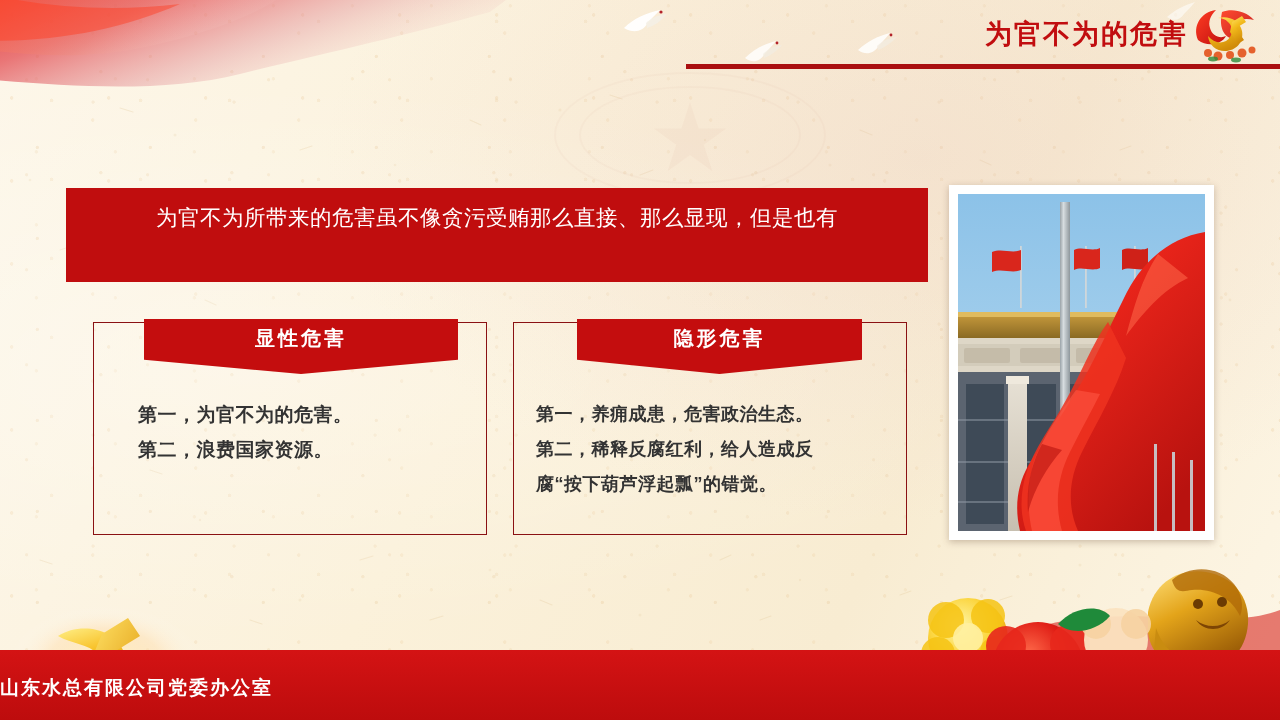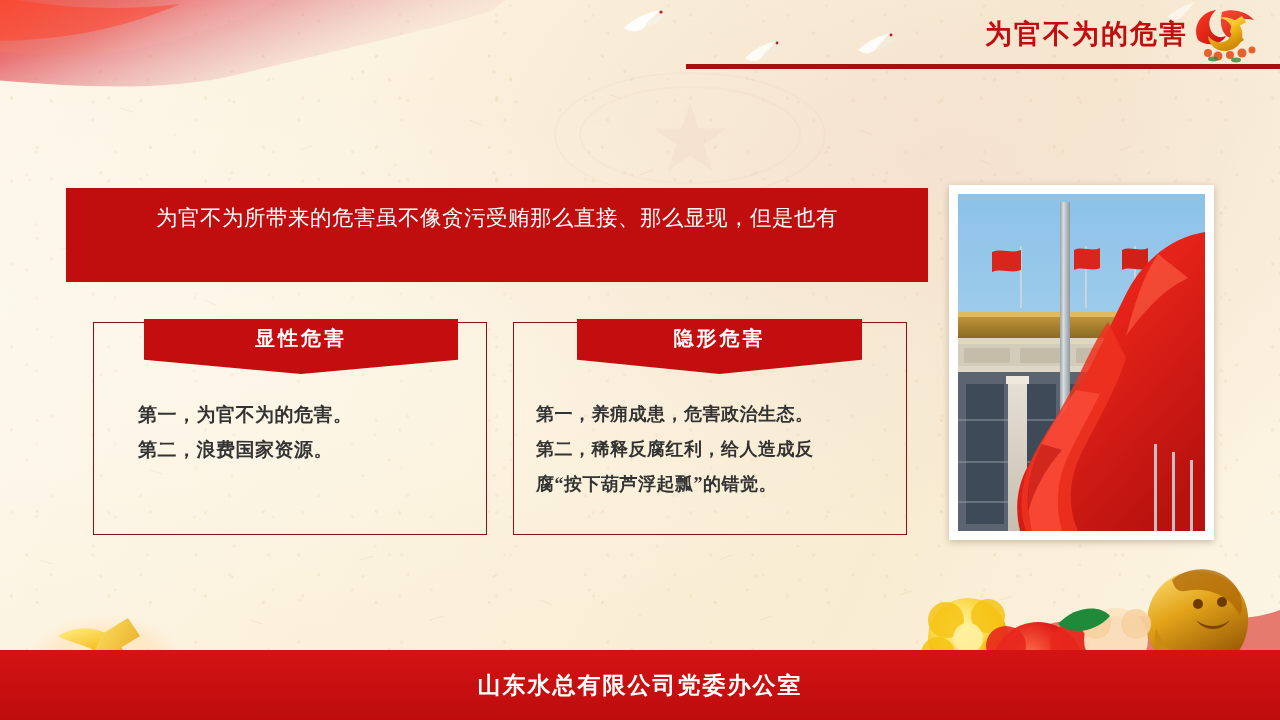--- a/index.html
+++ b/index.html
@@ -13,21 +13,20 @@
     font-family: "Liberation Sans", "DejaVu Sans", sans-serif;
     background: #fdf6e4;
   }
 
   .slide {
     position: relative;
     width: 1280px;
     height: 720px;
     overflow: hidden;
     background-color: #fbf2dd;
-    font-family: Liberation Serif, serif;
   }
 
   
   .bg-paper {
     position: absolute;
     inset: 0;
     background-color: #fcf4e2;
     background-image:
       radial-gradient(circle at 12% 18%, rgba(236,205,160,0.30) 0 1.5px, rgba(0,0,0,0) 2px),
       radial-gradient(circle at 33% 62%, rgba(231,199,152,0.30) 0 1.3px, rgba(0,0,0,0) 2px),
@@ -203,23 +202,23 @@
     bottom: 0;
     width: 1280px;
     height: 70px;
     background: linear-gradient(180deg, #d41314 0%, #c70f10 55%, #bd0c0d 100%);
   }
   .footer-text {
     position: absolute;
     left: 0;
     right: 0;
     bottom: 19px;
-    text-align: center;
+    text-align: left;
     color: #ffffff;
-    font-size: 23px;
+    font-size: 19px;
     font-weight: bold;
     letter-spacing: 2px;
   }
 
   
   .corner-emblem {
     position: absolute;
     left: 10px;
     bottom: 0px;
     width: 210px;

